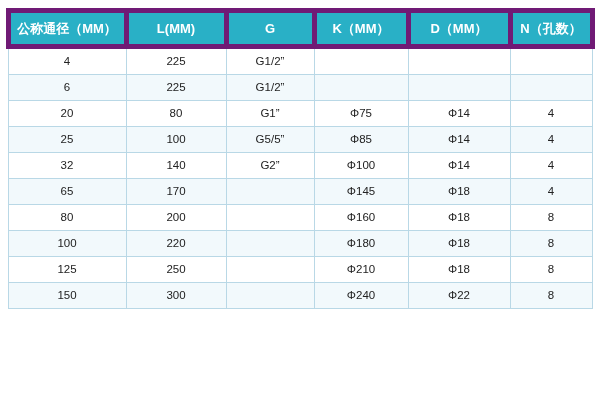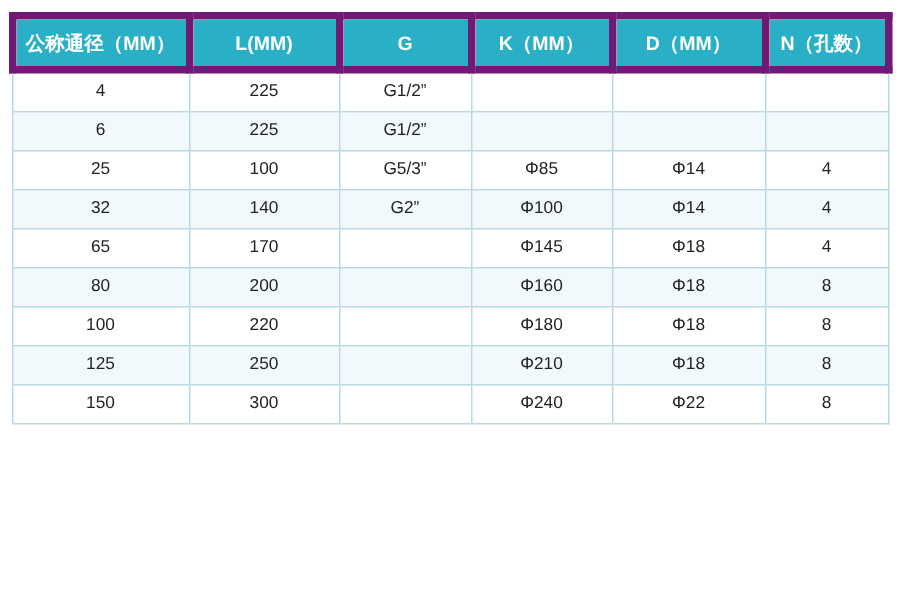--- a/index.html
+++ b/index.html
@@ -87,23 +87,31 @@
     </tr>
     <tr>
       <td>6</td>
       <td>225</td>
       <td>G1/2”</td>
       <td></td>
       <td></td>
       <td></td>
     </tr>
     <tr>
+      <td>20</td>
+      <td>80</td>
+      <td>G1”</td>
+      <td>Φ75</td>
+      <td>Φ14</td>
+      <td>4</td>
+    </tr>
+    <tr>
       <td>25</td>
       <td>100</td>
-      <td>G5/3”</td>
+      <td>G5/5”</td>
       <td>Φ85</td>
       <td>Φ14</td>
       <td>4</td>
     </tr>
     <tr>
       <td>32</td>
       <td>140</td>
       <td>G2”</td>
       <td>Φ100</td>
       <td>Φ14</td>

